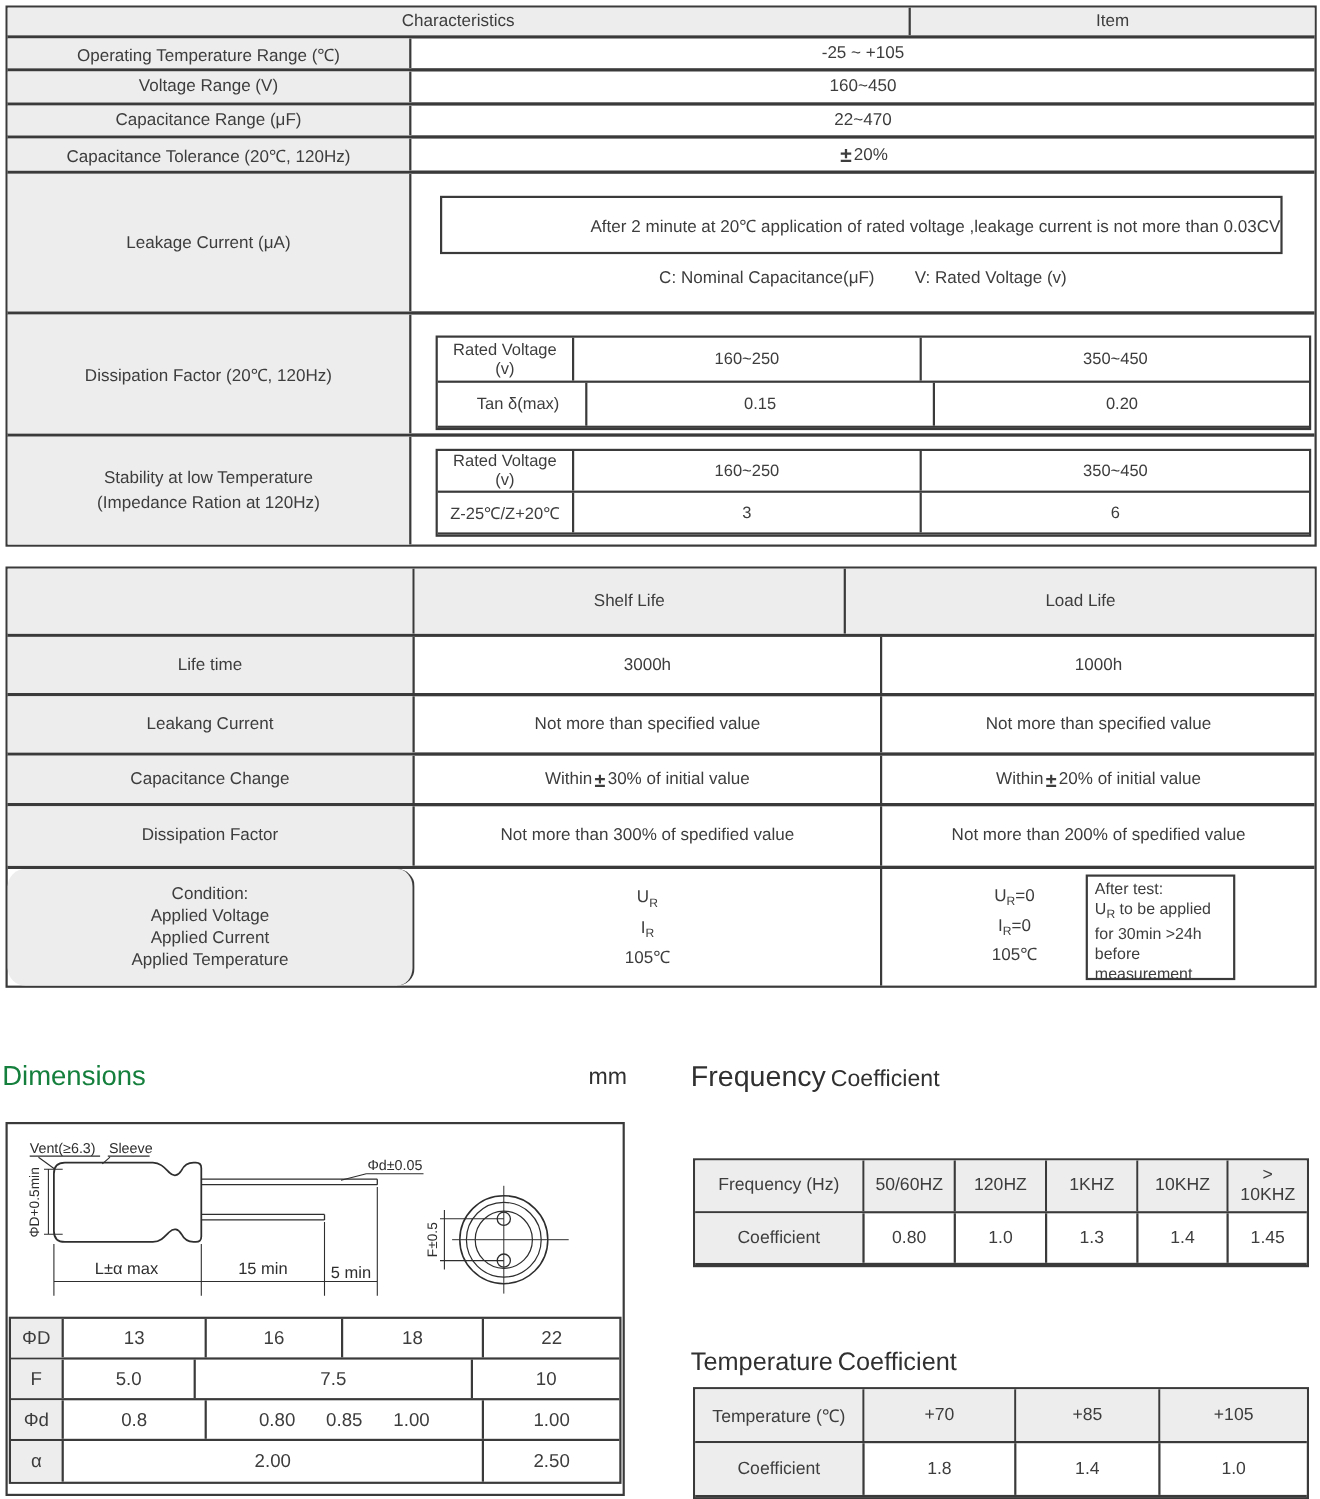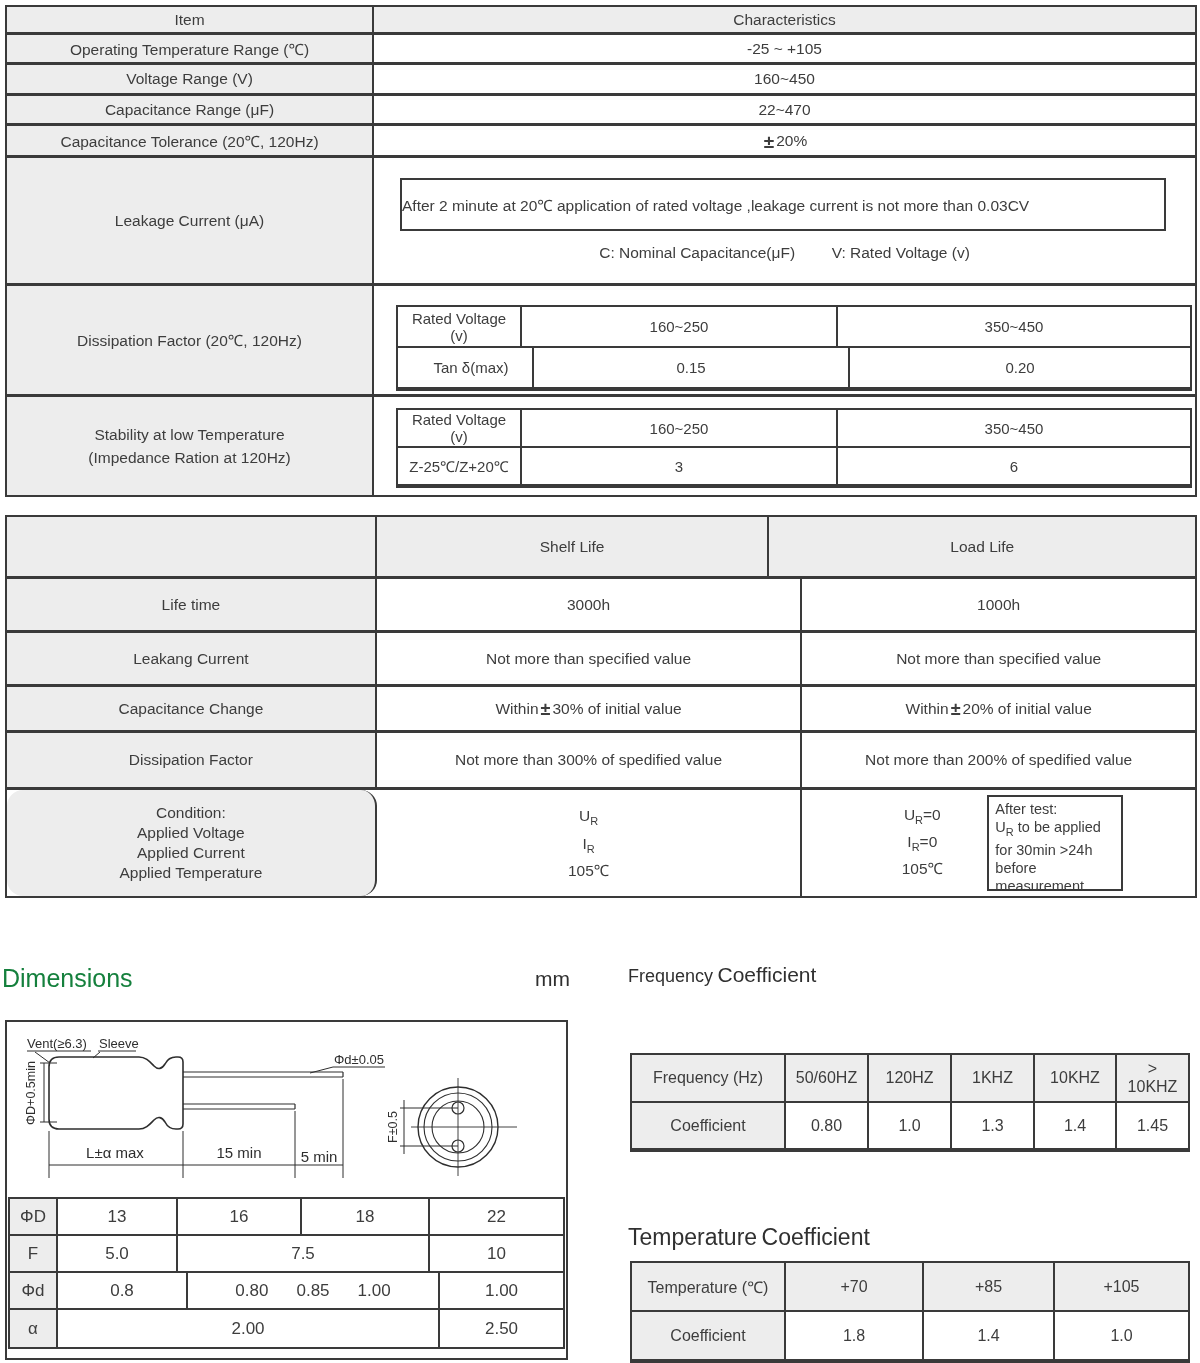--- a/index.html
+++ b/index.html
@@ -33,22 +33,22 @@
   .stable .cell{font-size:16px;}
   .boxnote{position:absolute;border:2px solid #3a3a3a;background:#fff;}
   .vlines{line-height:21px;text-align:center;}
   .dimtable .cell{font-size:17px;}
 </style>
 </head>
 <body>
 
 <div class="tbl" style="left:5px;top:5px;width:1192px;">
   <div class="row" style="height:28px;">
+    <div class="cell gray right1">Characteristics</div>
     <div class="cell gray left1">Item</div>
-    <div class="cell gray right1">Characteristics</div>
   </div>
   <div class="row" style="height:30px;">
     <div class="cell gray left1">Operating Temperature Range (℃)</div>
     <div class="cell right1">-25 ~ +105</div>
   </div>
   <div class="row" style="height:31px;">
     <div class="cell gray left1">Voltage Range (V)</div>
     <div class="cell right1">160~450</div>
   </div>
   <div class="row" style="height:30px;">
@@ -58,21 +58,21 @@
   <div class="row" style="height:32px;">
     <div class="cell gray left1">Capacitance Tolerance (20℃, 120Hz)</div>
     <div class="cell right1">
       <span class="pm">±</span>
         <span>20%</span>
     </div>
   </div>
   <div class="row" style="height:128px;">
     <div class="cell gray left1">Leakage Current (μA)</div>
     <div class="cell right1">
-      <div class="boxnote" style="left:26px;top:20px;width:766px;height:53px;display:flex;align-items:center;justify-content:flex-start;border-width:2px;">
+      <div class="boxnote" style="left:26px;top:20px;width:766px;height:53px;display:flex;align-items:center;justify-content:flex-end;border-width:2px;">
         <span style="font-size:15.5px;">After 2 minute at 20℃ application of rated voltage ,leakage current is not more than 0.03CV</span>
       </div>
       <div style="position:absolute;left:0;right:0;top:86px;text-align:center;font-size:15.5px;">
         <span>C:  Nominal Capacitance(μF)</span>
         <span style="display:inline-block;width:28px;"></span>
         <span>V:  Rated Voltage (v)</span>
       </div>
     </div>
   </div>
   <div class="row" style="height:111px;">
@@ -215,21 +215,21 @@
       <text x="390" y="105" transform="rotate(-90 390 105)" text-anchor="middle" font-size="12.5">F±0.5</text>
       <text x="108" y="136" text-anchor="middle" font-size="15">L±α  max</text>
       <text x="232" y="136" text-anchor="middle" font-size="15">15 min</text>
       <text x="312" y="140" text-anchor="middle" font-size="15">5 min</text>
     </g>
   </svg>
 
   <div class="tbl dimtable" style="left:1px;top:175px;width:557px;border-width:2px;">
     <div class="row" style="height:37px;border-bottom-width:2px;">
       <div class="cell gray" style="width:48px;">ΦD</div>
-      <div class="cell" style="width:120px;">13</div>
+      <div class="cell" style="width:130px;">13</div>
       <div class="cell" style="width:124px;">16</div>
       <div class="cell" style="width:128px;">18</div>
       <div class="cell" style="flex:1;">22</div>
     </div>
     <div class="row" style="height:37px;border-bottom-width:2px;">
       <div class="cell gray" style="width:48px;">F</div>
       <div class="cell" style="width:120px;">5.0</div>
       <div class="cell" style="width:252px;">7.5</div>
       <div class="cell" style="flex:1;">10</div>
     </div>
@@ -245,21 +245,21 @@
     </div>
     <div class="row" style="height:37px;">
       <div class="cell gray" style="width:48px;">α</div>
       <div class="cell" style="width:382px;">2.00</div>
       <div class="cell" style="flex:1;">2.50</div>
     </div>
   </div>
 </div>
 
 <div style="position:absolute;left:628px;top:963px;color:#2f2f2f;">
-  <span class="titleword" style="font-size:18px;">Frequency</span>
+  <span class="titleword" style="font-size:26px;">Frequency</span>
   <span class="titleword" style="font-size:21px;">Coefficient</span>
 </div>
 
 <div class="tbl stable" style="left:630px;top:1053px;width:560px;">
   <div class="row" style="height:48px;">
     <div class="cell gray" style="width:154px;">Frequency (Hz)</div>
     <div class="cell gray" style="width:83px;">50/60HZ</div>
     <div class="cell gray" style="width:83px;">120HZ</div>
     <div class="cell gray" style="width:83px;">1KHZ</div>
     <div class="cell gray" style="width:82px;">10KHZ</div>

